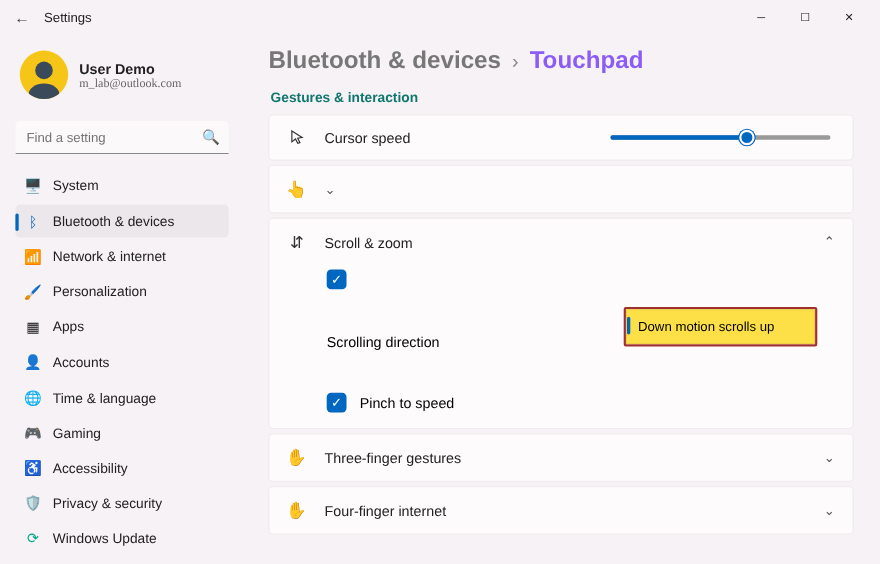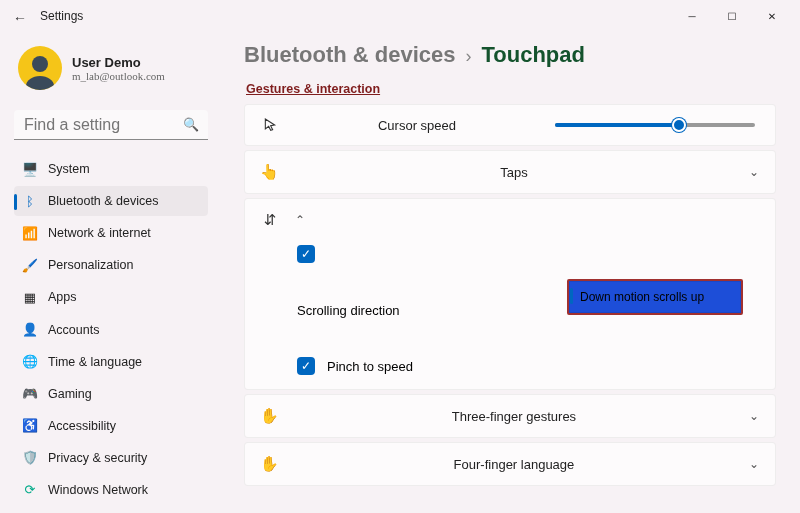--- a/index.html
+++ b/index.html
@@ -11,45 +11,45 @@
   .titlebar .controls div { width: 40px; height: 28px; display: flex; align-items: center; justify-content: center; font-size: 10px; color: #222; cursor: pointer; }
   .main { display: flex; height: calc(100% - 32px); }
   .sidebar { width: 218px; padding: 8px 10px 8px 14px; display: flex; flex-direction: column; gap: 2px; }
   .profile { display: flex; align-items: center; gap: 10px; padding: 6px 4px 14px 4px; }
   .avatar { width: 44px; height: 44px; border-radius: 50%; background: #f5c518; position: relative; overflow: hidden; flex-shrink: 0; }
   .avatar::before { content:""; position:absolute; top:10px; left:14px; width:16px; height:16px; border-radius:50%; background:#3a4a5a; }
   .avatar::after { content:""; position:absolute; bottom:-6px; left:8px; width:28px; height:20px; border-radius:50% 50% 0 0; background:#3a4a5a; }
   .profile .name { font-size: 13px; font-weight: 600; color: #222; }
   .profile .email { font-size: 11px; color: #666; font-family: Liberation Serif, serif; }
   .search { position: relative; margin: 4px 0 12px 0; }
-  .search input { width: 100%; height: 30px; padding: 0 28px 0 10px; font-size: 16px; border: none; border-bottom: 1px solid #888; background: rgba(255,255,255,0.5); border-radius: 4px 4px 0 0; }
+  .search input { width: 100%; height: 30px; padding: 0 28px 0 10px; font-size: 12px; border: none; border-bottom: 1px solid #888; background: rgba(255,255,255,0.5); border-radius: 4px 4px 0 0; }
   .search .icon { position: absolute; right: 8px; top: 7px; font-size: 13px; color: #555; }
   .nav-item { display: flex; align-items: center; gap: 10px; height: 32px; padding: 0 8px; border-radius: 4px; font-size: 12.5px; color: #222; cursor: pointer; position: relative; }
   .nav-item .ic { width: 16px; height: 16px; display: flex; align-items: center; justify-content: center; font-size: 13px; }
   .nav-item.active { background: rgba(0,0,0,0.045); }
   .nav-item.active::before { content:""; position:absolute; left:0; top:8px; width:3px; height:16px; background:#0067c0; border-radius:2px; }
   .content { flex: 1; padding: 10px 24px 0 26px; overflow: hidden; }
   .breadcrumb { display: flex; align-items: baseline; gap: 10px; margin-bottom: 14px; font-size: 22px; }
   .breadcrumb .parent { color: #777; font-weight: 600; }
   .breadcrumb .sep { color: #888; font-size: 18px; }
-  .breadcrumb .current { font-weight: 700; color: #14532d; }
-  .section-label { font-size: 12.5px; font-weight: 600; color: #7f1d1d; margin: 6px 0 8px 2px; text-decoration: underline; }
+  .breadcrumb .current { font-weight: 700; color: #8b5cf6; }
+  .section-label { font-size: 12.5px; font-weight: 600; color: #0f766e; margin: 6px 0 8px 2px; }
   .cards { display: flex; flex-direction: column; gap: 4px; }
   .card { background: rgba(255,255,255,0.7); border: 1px solid rgba(0,0,0,0.06); border-radius: 4px; }
   .card-row { display: flex; align-items: center; padding: 12px 16px; gap: 16px; font-size: 13px; color: #222; }
   .card-row .ic { width: 18px; font-size: 15px; color: #333; display:flex; align-items:center; justify-content:center; }
-  .card-row .label { flex: 1; text-align: center; }
+  .card-row .label { flex: 1; }
   .chev { color: #555; font-size: 12px; }
   .slider { width: 200px; height: 4px; background: #999; border-radius: 2px; position: relative; margin-right: 4px; }
   .slider .fill { position:absolute; left:0; top:0; height:4px; background:#0067c0; border-radius:2px; }
   .slider .thumb { position:absolute; top:-5px; width:14px; height:14px; border-radius:50%; background:#0067c0; border:2px solid #fff; box-shadow:0 0 0 1px #0067c0; }
   .sub { padding: 0 16px 10px 52px; display:flex; flex-direction:column; gap:12px; font-size:13px; }
   .sub-row { display:flex; align-items:center; gap:12px; min-height:26px; }
   .chk { width:18px; height:18px; border-radius:4px; background:#0067c0; display:flex; align-items:center; justify-content:center; color:#fff; font-size:12px; flex-shrink:0; }
-  .dd-opt { padding: 8px 10px; font-size: 12px; background: #1d4ed8; border:1px solid rgba(0,0,0,0.08); position:relative; }
+  .dd-opt { padding: 8px 10px; font-size: 12px; background: #fde047; border:1px solid rgba(0,0,0,0.08); position:relative; }
   .dd-opt.sel::before { content:""; position:absolute; left:0; top:6px; width:3px; height:16px; background:#0067c0; border-radius:2px; }
   .dd-box { border: 2px solid #a03030; border-radius:2px; overflow:hidden; position:absolute; right:16px; top: 0; width: 176px; }
   .scroll-zoom-card { position: relative; }
   .cursor-icon svg { width:16px; height:16px; }
 </style>
 </head>
 <body>
 
 <div class="titlebar">
   <div class="back">←</div>
@@ -110,21 +110,21 @@
     <div class="nav-item">
       <span class="ic">♿</span>
       <span>Accessibility</span>
     </div>
     <div class="nav-item">
       <span class="ic">🛡️</span>
       <span>Privacy &amp; security</span>
     </div>
     <div class="nav-item">
       <span class="ic" style="color:#0a8">⟳</span>
-      <span>Windows Network</span>
+      <span>Windows Update</span>
     </div>
   </div>
 
   <div class="content">
     <div class="breadcrumb">
       <span class="parent">Bluetooth &amp; devices</span>
       <span class="sep">›</span>
       <span class="current">Touchpad</span>
     </div>
 
@@ -142,28 +142,28 @@
           <div class="slider">
             <div class="fill" id="slider-fill" style="width: 62%;"></div>
             <div class="thumb" id="slider-thumb" style="left: calc(62% - 7px);"></div>
           </div>
         </div>
       </div>
 
       <div class="card">
         <div class="card-row">
           <span class="ic">👆</span>
-          <span class="label">Taps</span>
           <span class="chev">⌄</span>
         </div>
       </div>
 
       <div class="card scroll-zoom-card">
         <div class="card-row">
           <span class="ic">⇵</span>
+          <span class="label">Scroll &amp; zoom</span>
           <span class="chev">⌃</span>
         </div>
         <div class="sub">
           <div class="sub-row">
             <span class="chk">✓</span>
           </div>
           <div class="sub-row" style="position:relative; min-height:62px;">
             <span>Scrolling direction</span>
             <div class="dd-box">
               <div class="dd-opt sel">Down motion scrolls up</div>
@@ -180,19 +180,19 @@
         <div class="card-row">
           <span class="ic">✋</span>
           <span class="label">Three-finger gestures</span>
           <span class="chev">⌄</span>
         </div>
       </div>
 
       <div class="card">
         <div class="card-row">
           <span class="ic">✋</span>
-          <span class="label">Four-finger language</span>
+          <span class="label">Four-finger internet</span>
           <span class="chev">⌄</span>
         </div>
       </div>
     </div>
   </div>
 </div>
 
 </body></html>

